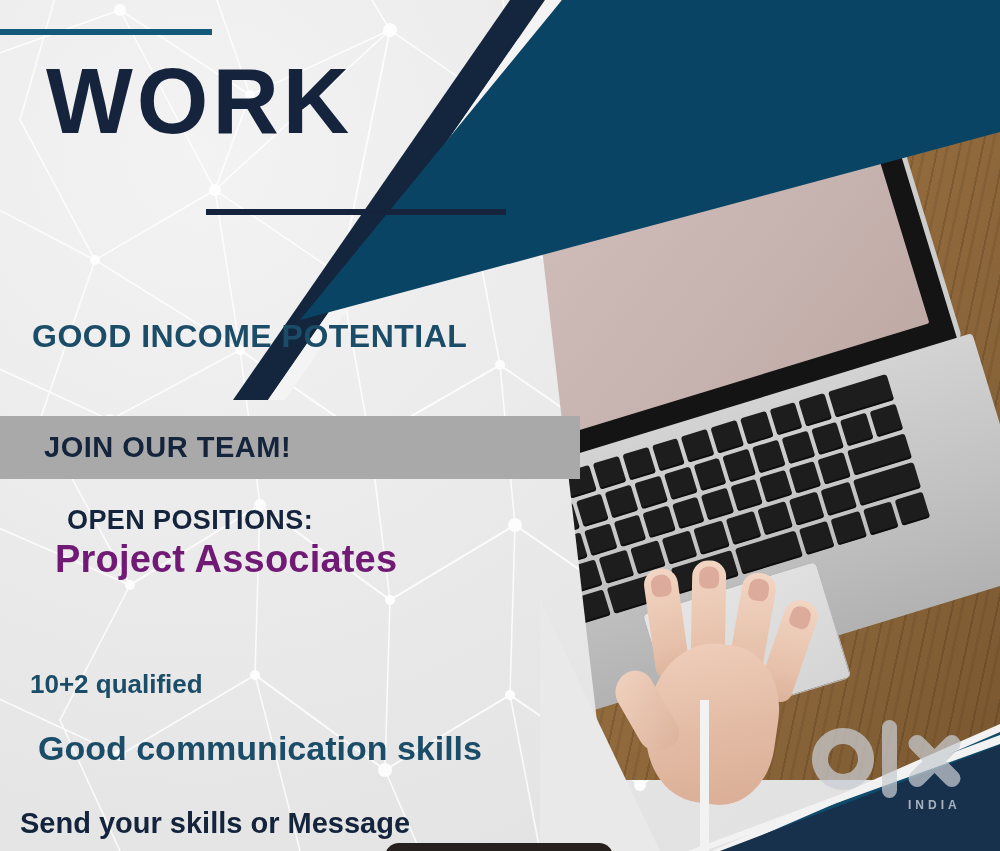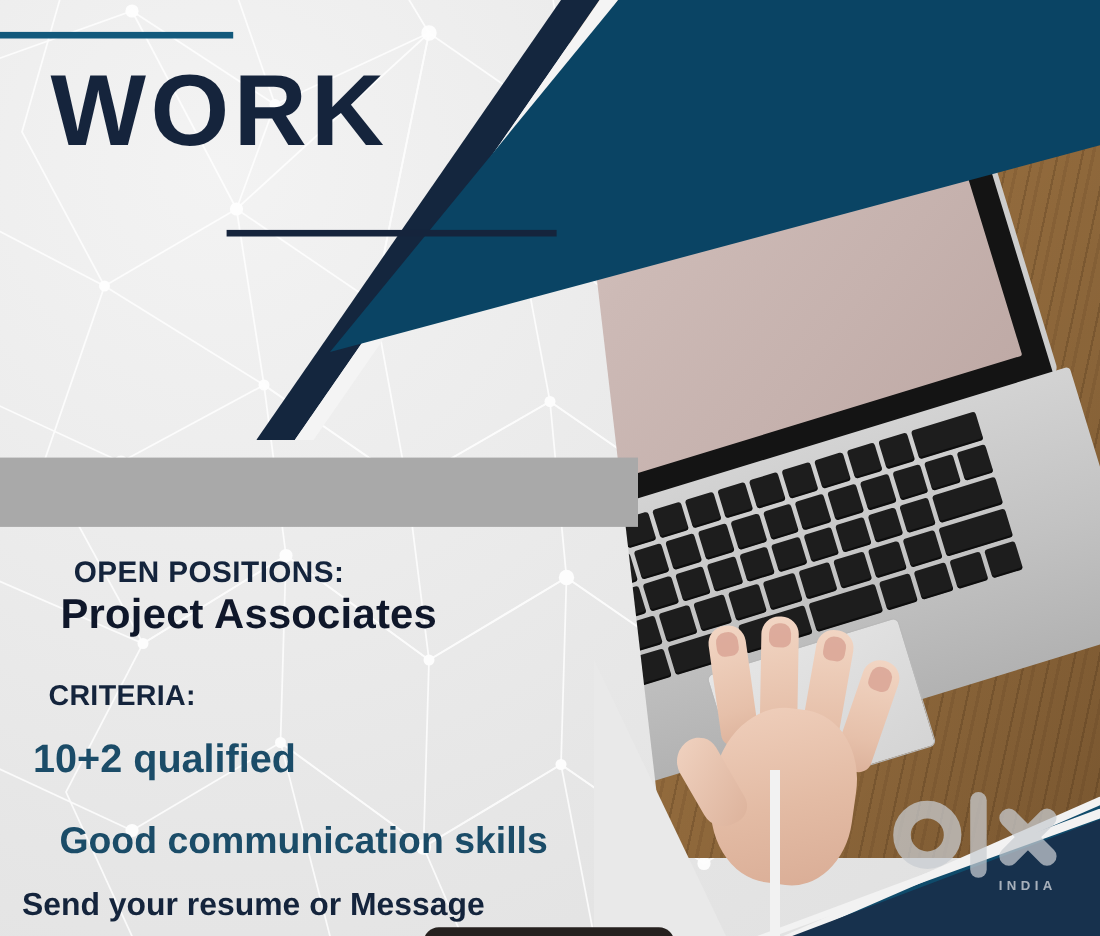--- a/index.html
+++ b/index.html
@@ -382,49 +382,49 @@
     color: #14243c;
     font-size: 27px;
     font-weight: 700;
     letter-spacing: 0.4px;
     font-family: "Liberation Sans", sans-serif;
   }
   .position-name {
     position: absolute;
     left: 55px; top: 538px;
     margin: 0;
-    color: #0f172a;
+    color: #701a75;
     font-size: 38px;
     font-weight: 700;
     letter-spacing: 0.2px;
     font-family: "Liberation Sans", sans-serif;
   }
   .criteria-label {
     position: absolute;
     left: 44px; top: 617px;
     margin: 0;
     color: #14243c;
     font-size: 26px;
     font-weight: 700;
     letter-spacing: 0.3px;
     font-family: "Liberation Sans", sans-serif;
   }
   .criteria-1 {
     position: absolute;
     left: 30px; top: 669px;
     margin: 0;
     color: #1b4c68;
-    font-size: 36px;
+    font-size: 26px;
     font-weight: 700;
     font-family: "Liberation Sans", sans-serif;
   }
   .criteria-2 {
     position: absolute;
     left: 38px; top: 729px;
-    margin: 16px;
+    margin: 0;
     color: #1b4c68;
     font-size: 34px;
     font-weight: 700;
     font-family: "Liberation Sans", sans-serif;
   }
   .cta-text {
     position: absolute;
     left: 20px; top: 807px;
     margin: 0;
     color: #14243c;
@@ -625,26 +625,27 @@
         <span></span>
         <span></span>
       </div>
     <div class="olx-india">INDIA</div>
   </div>
 
   <div class="rule-top"></div>
   <h1 class="title-work">WORK</h1>
   <div class="rule-under"></div>
 
+  <p class="subtitle-income">GOOD INCOME POTENTIAL</p>
 
   <div class="join-band"></div>
+  <p class="join-label">JOIN OUR TEAM!</p>
 
   <p class="open-positions-label">OPEN POSITIONS:</p>
   <p class="position-name">Project Associates</p>
 
-  <p class="criteria-label">CRITERIA:</p>
   <p class="criteria-1">10+2 qualified</p>
   <p class="criteria-2">Good communication skills</p>
 
-  <p class="cta-text">Send your resume or Message</p>
+  <p class="cta-text">Send your skills or Message</p>
   <div class="cta-pill"></div>
 
 </div>
 
 </body></html>

